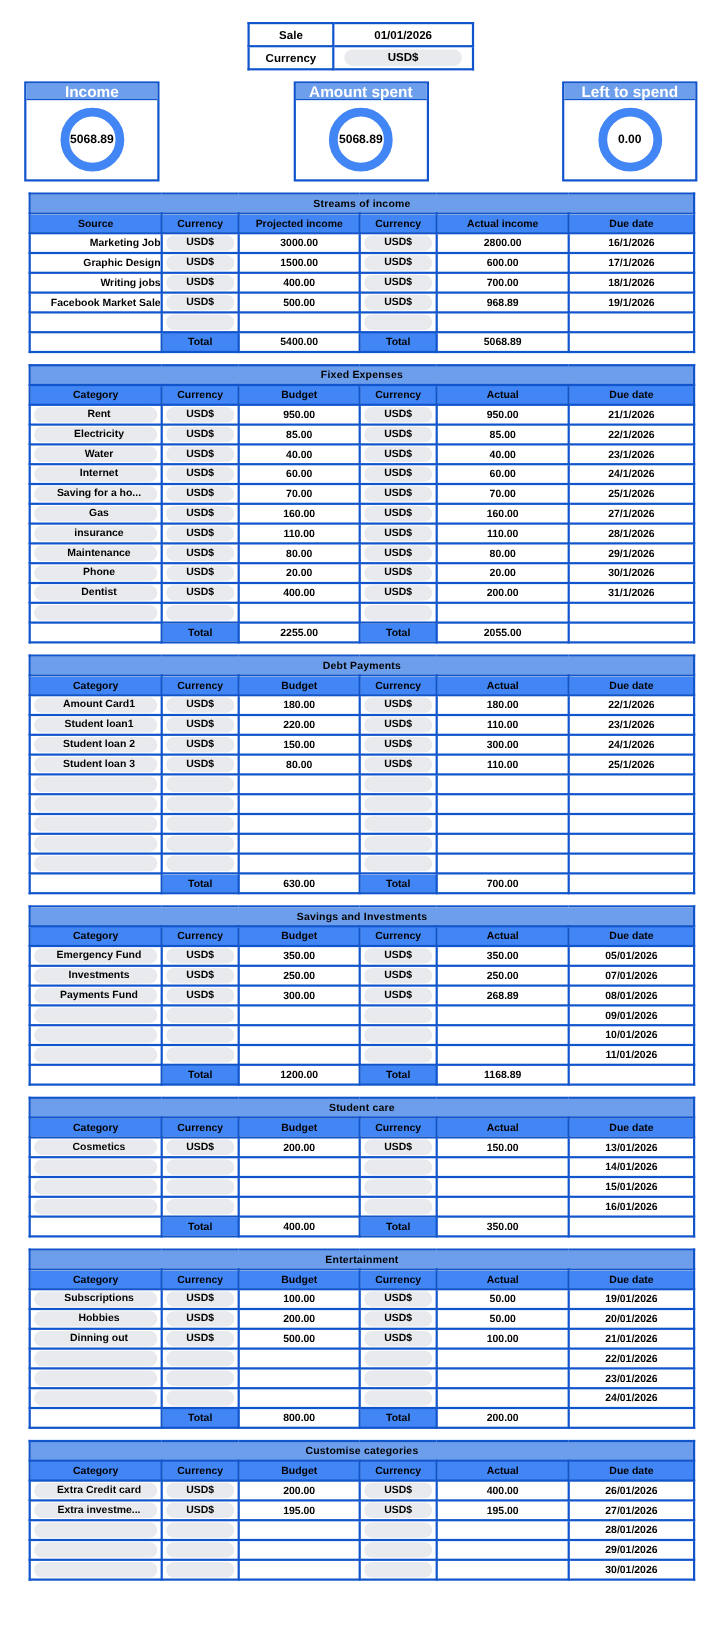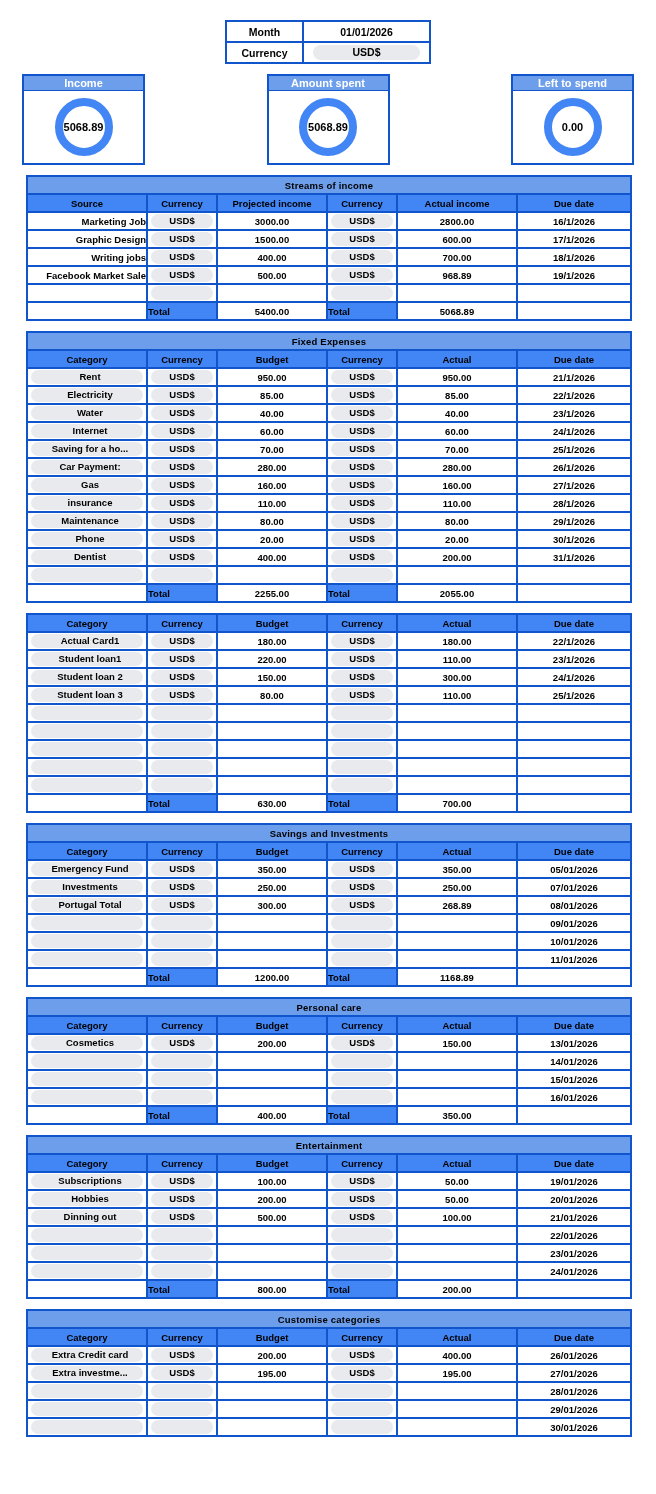--- a/index.html
+++ b/index.html
@@ -47,21 +47,21 @@
   }
   .card{
     width:123px;
     border:2px solid #1155cc;
     background:#fff;
     box-sizing:border-box;
   }
   .card-head{
     background:#6d9eeb;
     color:#ffffff;
-    font-size:11px;
+    font-size:14px;
     font-weight:bold;
     text-align:center;
     line-height:14px;
     height:14px;
     border-bottom:1px solid #1155cc;
   }
   .card-body{
     height:72px;
     display:flex;
     align-items:center;
@@ -109,21 +109,21 @@
     text-align:center;
     font-size:9.5px;
     height:15px;
   }
   .c-name{text-align:right;padding-left:7px;}
   .c-num{text-align:center;}
   .c-date{text-align:center;font-size:9px;margin-left:20px;}
   .total-cell{
     background:#4285f4 !important;
     color:#fff;
-    text-align:left;
+    text-align:center;
   }
   .cell-pill{
     display:block;
     margin:1px 3px;
     background:#e8eaed;
     border-radius:8px;
     height:14px;
     line-height:14px;
     font-size:9.5px;
     font-weight:bold;
@@ -137,21 +137,21 @@
 </style>
 </head>
 <body>
 
 <div class="page">
 
   <div class="meta-wrap">
     <table class="meta-table">
       <tbody>
           <tr>
-        <td class="meta-label">Month</td>
+        <td class="meta-label">Sale</td>
         <td class="meta-value">01/01/2026</td>
       </tr>
       <tr>
         <td class="meta-label">Currency</td>
         <td class="meta-value">
           <span class="pill">USD$</span>
         </td>
       </tr>
     </tbody>
       </table>
@@ -366,34 +366,20 @@
               </td>
               <td class="c-num">70.00</td>
               <td>
                 <span class="cell-pill">USD$</span>
               </td>
               <td class="c-num">70.00</td>
               <td class="c-date">25/1/2026</td>
             </tr>
             <tr>
               <td>
-                <span class="cell-pill left">Car Payment:</span>
-              </td>
-              <td>
-                <span class="cell-pill">USD$</span>
-              </td>
-              <td class="c-num">280.00</td>
-              <td>
-                <span class="cell-pill">USD$</span>
-              </td>
-              <td class="c-num">280.00</td>
-              <td class="c-date">26/1/2026</td>
-            </tr>
-            <tr>
-              <td>
                 <span class="cell-pill left">Gas</span>
               </td>
               <td>
                 <span class="cell-pill">USD$</span>
               </td>
               <td class="c-num">160.00</td>
               <td>
                 <span class="cell-pill">USD$</span>
               </td>
               <td class="c-num">160.00</td>
@@ -485,30 +471,33 @@
           <colgroup>
             <col style="width:120px">
             <col style="width:70px">
             <col style="width:110px">
             <col style="width:70px">
             <col style="width:120px">
             <col style="width:114px">
           </colgroup>
           <tbody>
             <tr>
+              <td class="sec-title" colspan="6">Debt  Payments</td>
+            </tr>
+            <tr>
               <td class="col-head">Category</td>
               <td class="col-head">Currency</td>
               <td class="col-head">Budget</td>
               <td class="col-head">Currency</td>
               <td class="col-head">Actual</td>
               <td class="col-head">Due date</td>
             </tr>
             <tr>
               <td>
-                <span class="cell-pill left">Actual Card1</span>
+                <span class="cell-pill left">Amount Card1</span>
               </td>
               <td>
                 <span class="cell-pill">USD$</span>
               </td>
               <td class="c-num">180.00</td>
               <td>
                 <span class="cell-pill">USD$</span>
               </td>
               <td class="c-num">180.00</td>
               <td class="c-date">22/1/2026</td>
@@ -681,21 +670,21 @@
               </td>
               <td class="c-num">250.00</td>
               <td>
                 <span class="cell-pill">USD$</span>
               </td>
               <td class="c-num">250.00</td>
               <td class="c-date">07/01/2026</td>
             </tr>
             <tr>
               <td>
-                <span class="cell-pill left">Portugal Total</span>
+                <span class="cell-pill left">Payments Fund</span>
               </td>
               <td>
                 <span class="cell-pill">USD$</span>
               </td>
               <td class="c-num">300.00</td>
               <td>
                 <span class="cell-pill">USD$</span>
               </td>
               <td class="c-num">268.89</td>
               <td class="c-date">08/01/2026</td>
@@ -758,21 +747,21 @@
           <colgroup>
             <col style="width:120px">
             <col style="width:70px">
             <col style="width:110px">
             <col style="width:70px">
             <col style="width:120px">
             <col style="width:114px">
           </colgroup>
           <tbody>
             <tr>
-              <td class="sec-title" colspan="6">Personal care</td>
+              <td class="sec-title" colspan="6">Student care</td>
             </tr>
             <tr>
               <td class="col-head">Category</td>
               <td class="col-head">Currency</td>
               <td class="col-head">Budget</td>
               <td class="col-head">Currency</td>
               <td class="col-head">Actual</td>
               <td class="col-head">Due date</td>
             </tr>
             <tr>

